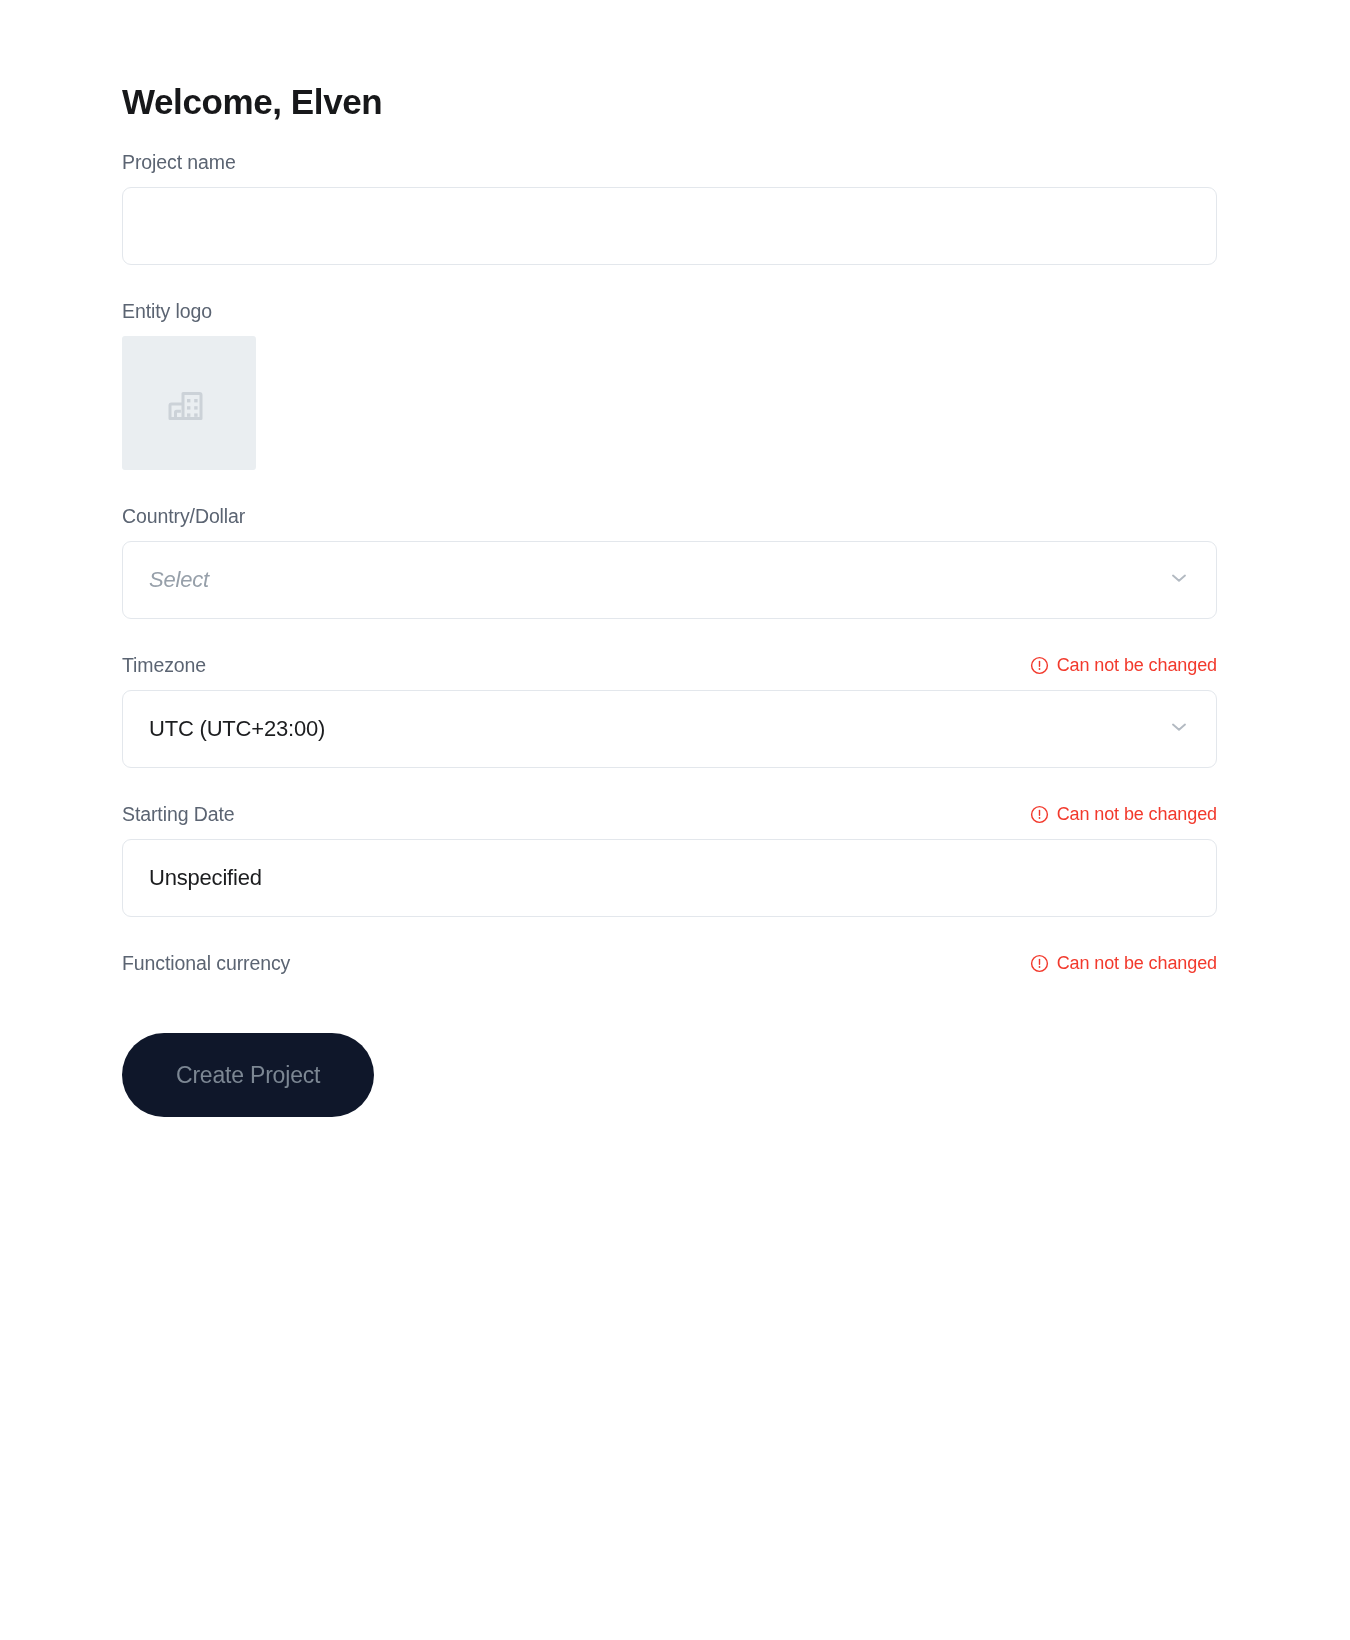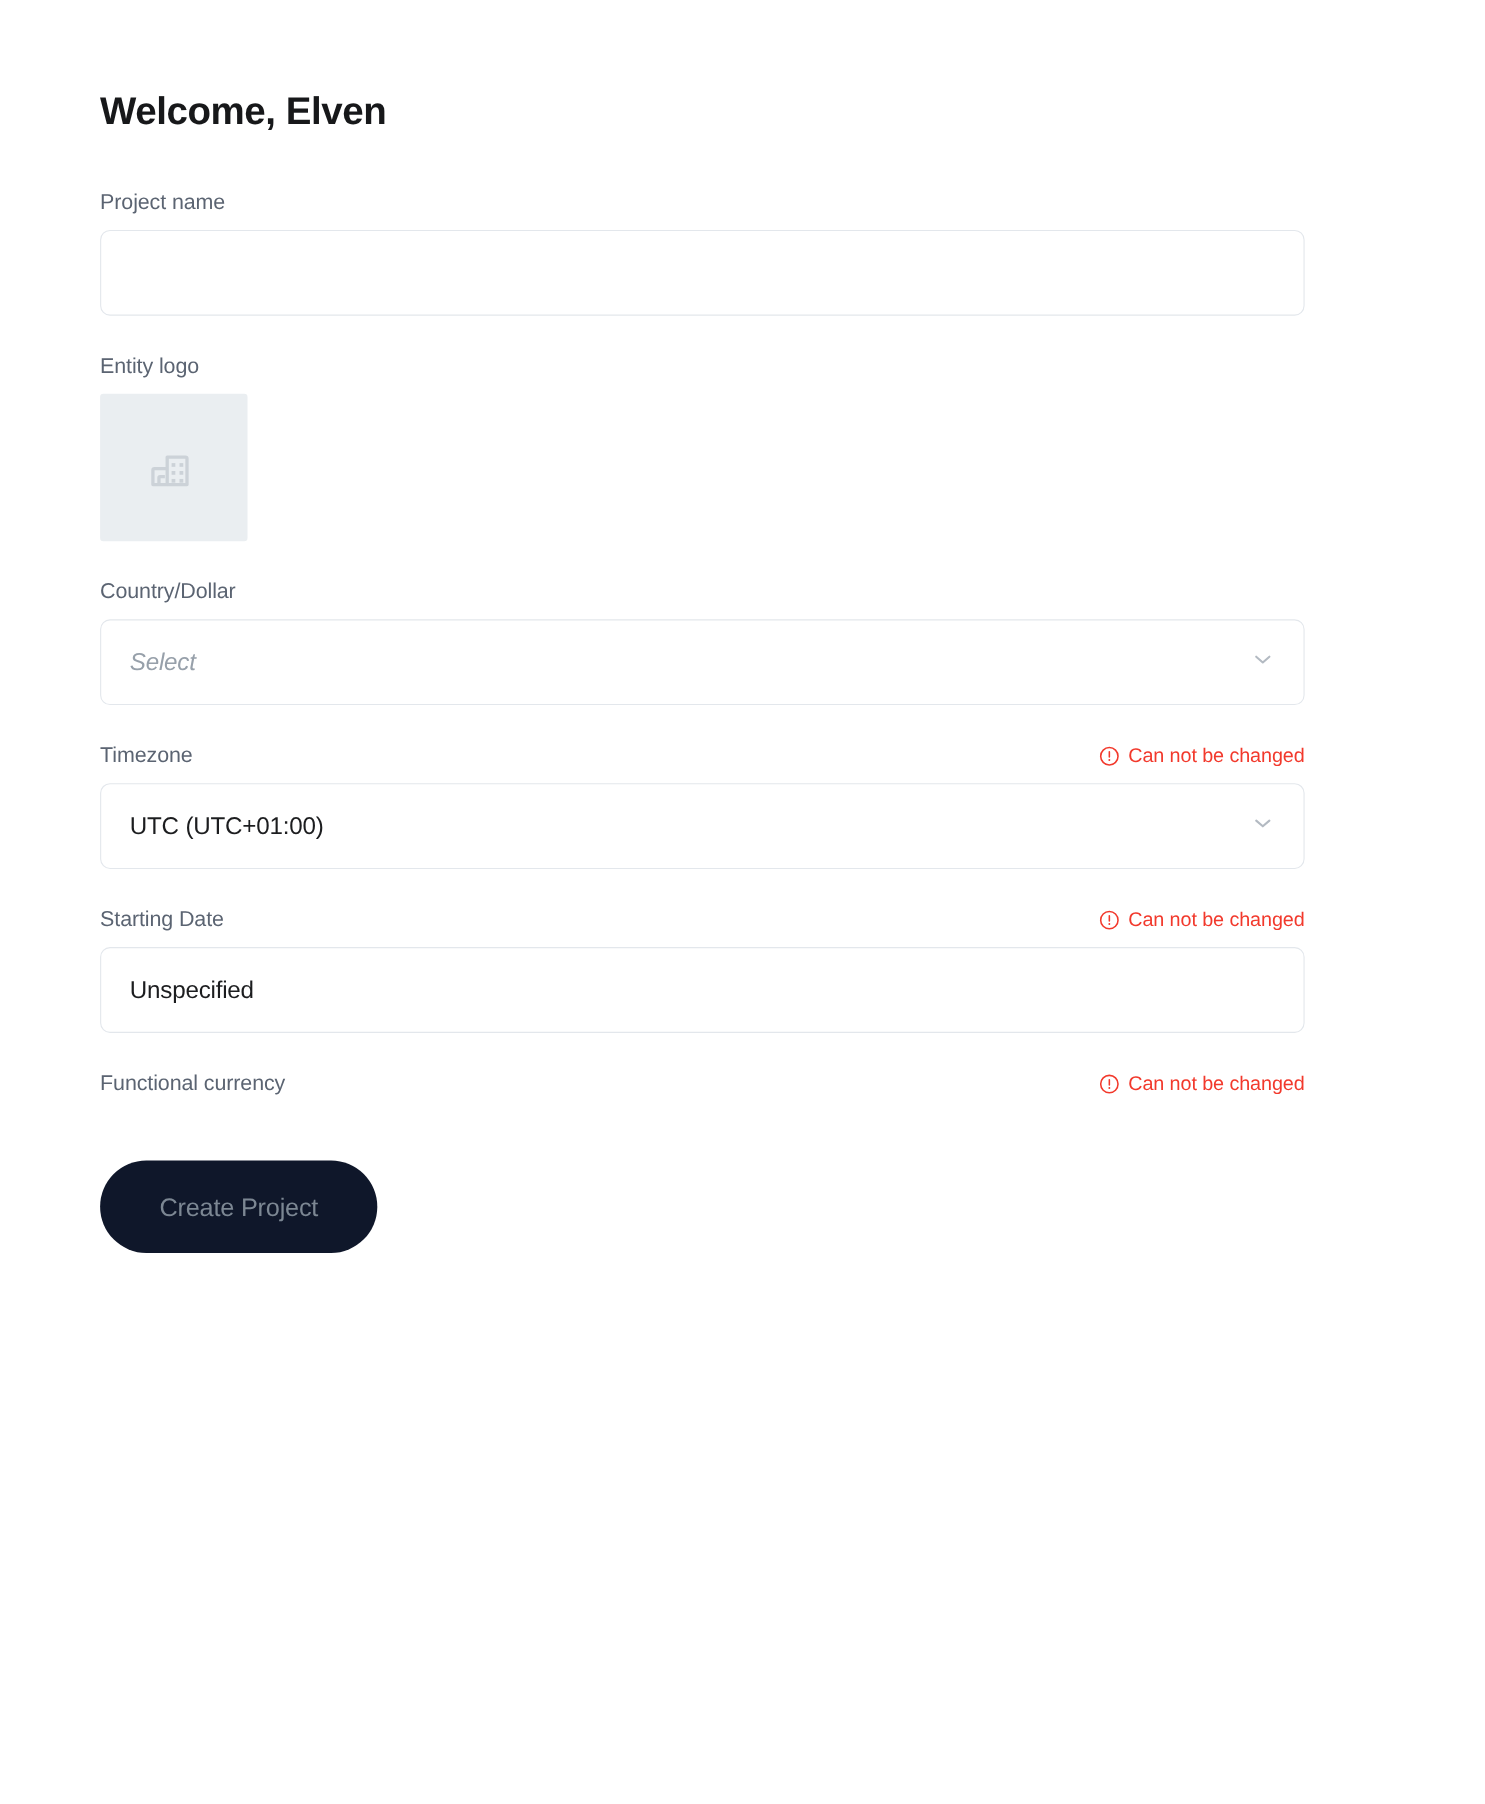--- a/index.html
+++ b/index.html
@@ -18,41 +18,41 @@
 
   .page {
     width: 1350px;
     height: 1640px;
     padding: 0;
     position: relative;
   }
 
   .content {
     position: absolute;
-    left: 91px;
+    left: 122px;
     top: 0;
     width: 1095px;
   }
 
   
   .page-title {
     font-size: 35px;
     font-weight: 700;
     letter-spacing: -0.4px;
     color: #17181a;
     margin: 0;
     padding-top: 82px;
     line-height: 1.15;
   }
 
   
   .field {
     margin-top: 34px;
   }
-  .field.first { margin-top: 50px; }
+  .field.first { margin-top: 28px; }
 
   .field-head {
     display: flex;
     align-items: center;
     justify-content: space-between;
     margin-bottom: 13px;
     min-height: 24px;
   }
 
   .field-label {
@@ -197,21 +197,21 @@
             <svg width="19" height="19" viewBox="0 0 20 20" fill="none" xmlns="http://www.w3.org/2000/svg">
               <circle cx="10" cy="10" r="8.3" stroke="#f2392c" stroke-width="1.5"></circle>
               <path d="M10 5.8v5" stroke="#f2392c" stroke-width="1.5" stroke-linecap="round"></path>
               <circle cx="10" cy="13.7" r="0.95" fill="#f2392c"></circle>
             </svg>
           </span>
           <span>Can not be changed</span>
         </span>
       </div>
       <div class="input-box">
-        <span class="input-value">UTC (UTC+01:00)</span>
+        <span class="input-value">UTC (UTC+23:00)</span>
         <span class="chevron">
           <svg width="22" height="22" viewBox="0 0 22 22" fill="none" xmlns="http://www.w3.org/2000/svg">
             <path d="M5 8.5l6 5.2 6-5.2" stroke="#b3bac2" stroke-width="1.9" stroke-linecap="round" stroke-linejoin="round"></path>
           </svg>
         </span>
       </div>
     </div>
 
     <div class="field">
       <div class="field-head">

